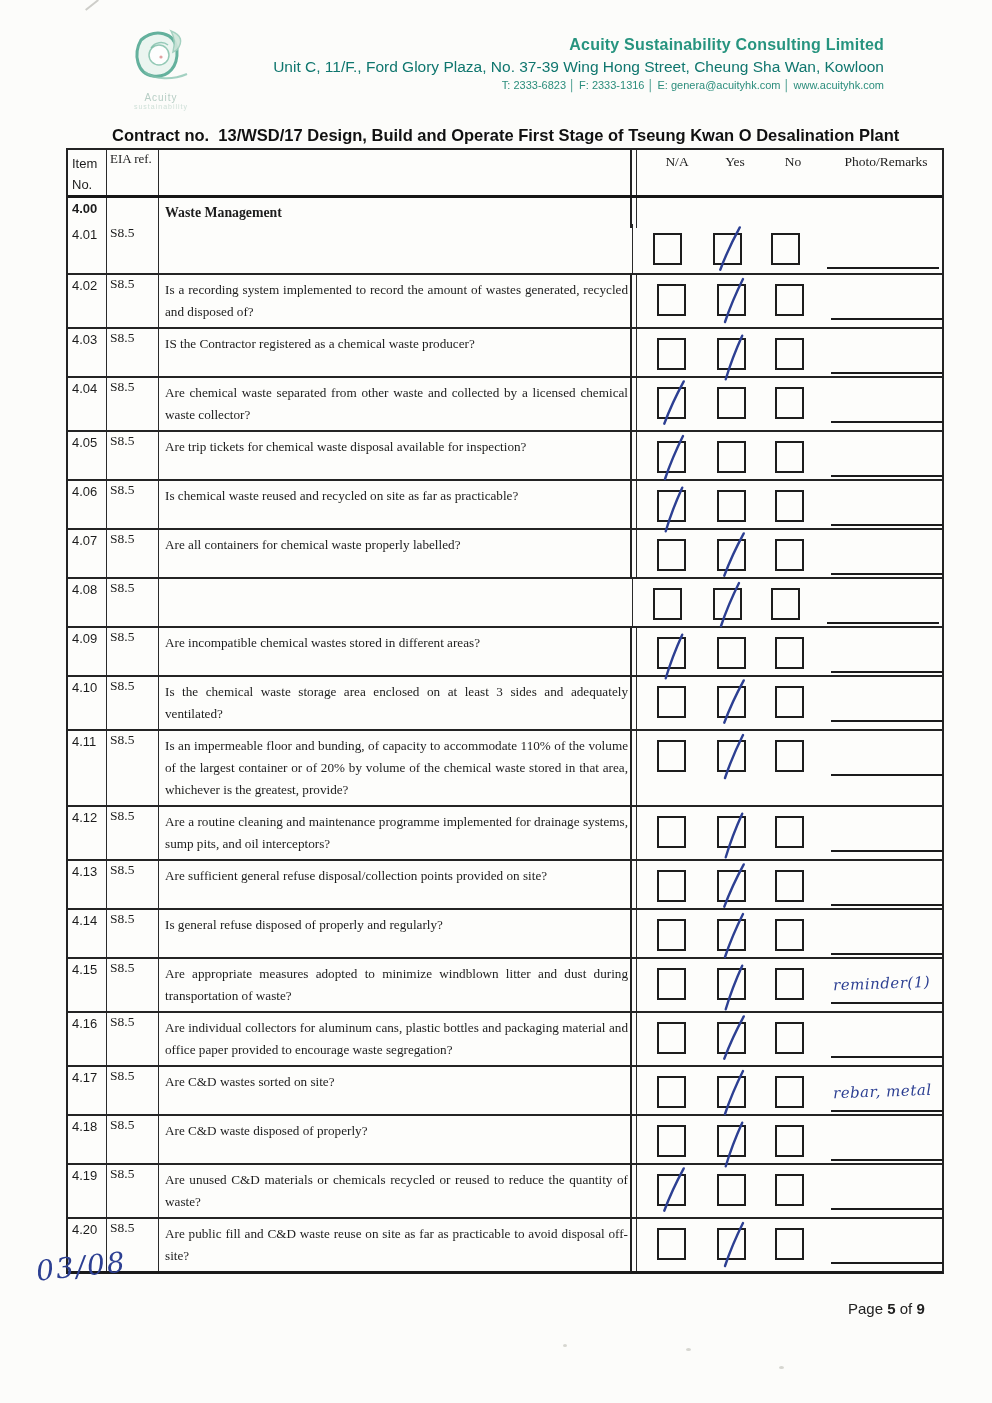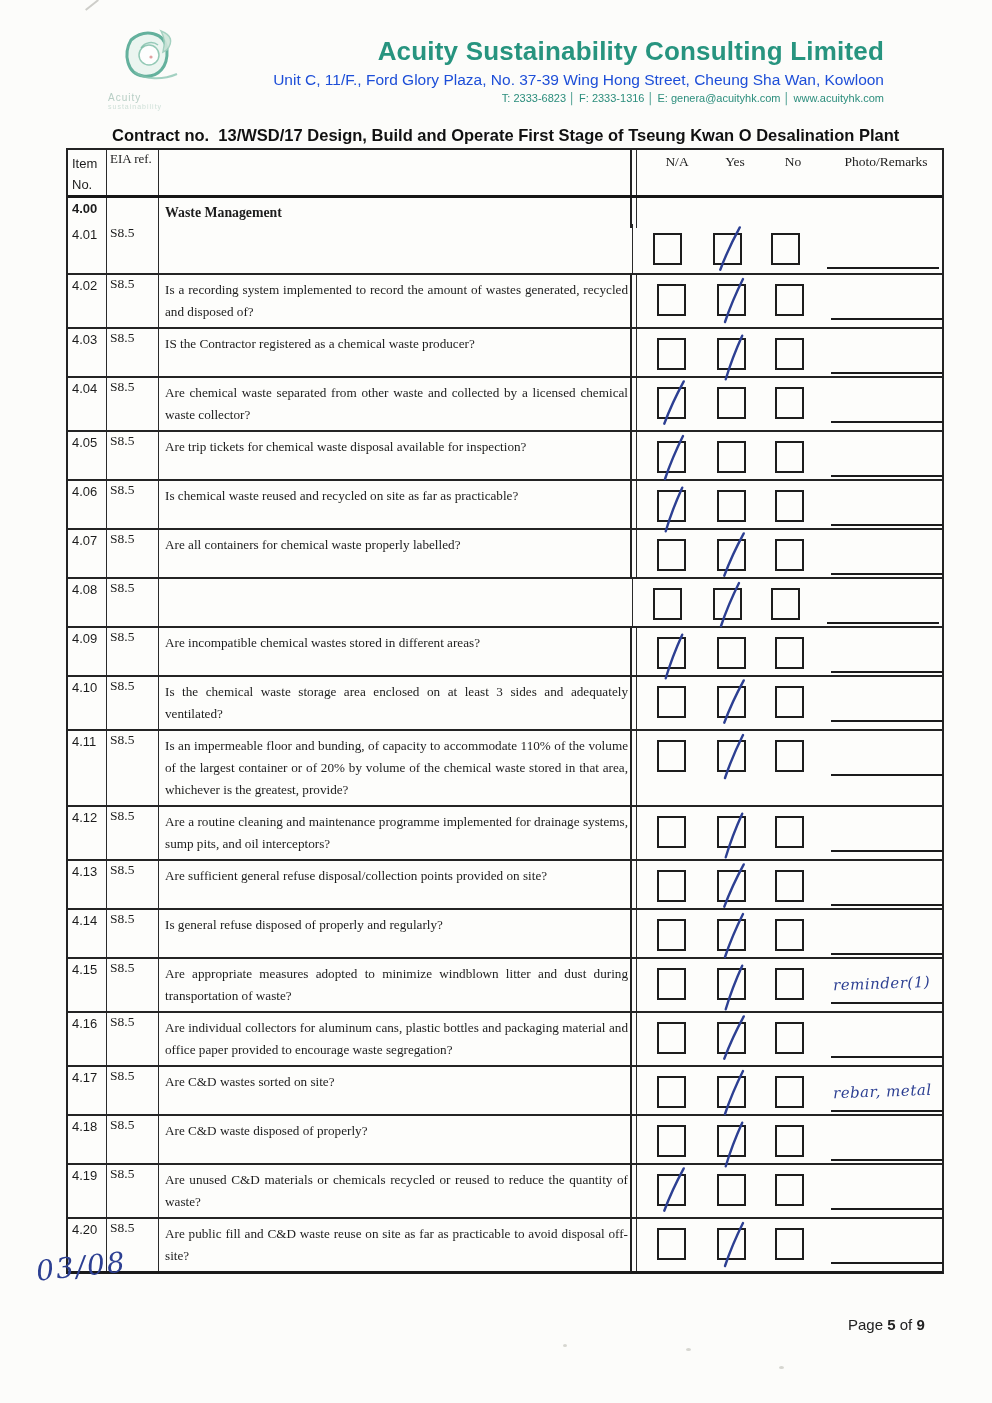--- a/index.html
+++ b/index.html
@@ -19,31 +19,31 @@
   .corner-mark {
     position: absolute; left: 84px; top: 4px; width: 16px; height: 2px;
     background: #b9b9b4; transform: rotate(-38deg); opacity: .7;
   }
   .speck { position: absolute; width: 5px; height: 3px; background: #d6d6d0; border-radius: 50%; }
   .speck.s1 { left: 686px; top: 1348px; }
   .speck.s2 { left: 779px; top: 1366px; }
   .speck.s3 { left: 563px; top: 1344px; width: 4px; }
 
   
-  .logo { position: absolute; left: 108px; top: 28px; width: 86px; text-align: left; }
+  .logo { position: absolute; left: 118px; top: 28px; width: 86px; text-align: center; }
   .logo svg { display: block; margin: 0 auto; }
   .logo-caption-1 { font-family: "Liberation Sans", sans-serif; font-size: 10px; color: #b7cec5; letter-spacing: 1px; }
   .logo-caption-2 { font-family: "Liberation Sans", sans-serif; font-size: 7px; color: #cfe0d8; letter-spacing: 1px; }
 
   .header-text {
     position: absolute; left: 200px; top: 36px; width: 684px;
     text-align: right; font-family: "Liberation Sans", sans-serif;
   }
-  .company-name { font-size: 26px; font-weight: bold; color: #27947f; letter-spacing: .2px; }
-  .address-line  { margin-top: 4px; font-size: 15.5px; color: #1d4ed8; }
+  .company-name { font-size: 16px; font-weight: bold; color: #27947f; letter-spacing: .2px; }
+  .address-line  { margin-top: 4px; font-size: 15.5px; color: #0f766e; }
   .contact-line  { margin-top: 3px; font-size: 11px; color: #2b8d7c; }
 
   .contract-title {
     position: absolute; left: 112px; top: 126px;
     font-family: "Liberation Sans", sans-serif;
     font-size: 16.5px; font-weight: bold; color: #111;
     white-space: pre-wrap;
   }
 
   
@@ -104,21 +104,21 @@
 
   
   .hand-date {
     position: absolute; left: 36px; top: 1250px;
     font-family: "DejaVu Serif", serif; font-style: italic;
     font-size: 28px; color: #2c3f92; transform: rotate(-6deg);
     letter-spacing: 2px;
   }
   .page-footer {
     position: absolute; left: 848px; top: 1300px;
-    font-family: "Liberation Sans", sans-serif; font-size: 15px; color: #222; margin-top: 16px;
+    font-family: "Liberation Sans", sans-serif; font-size: 15px; color: #222;
   }
   .page-footer .b { font-weight: bold; }
 </style>
 </head>
 <body>
 
 <div class="page">
 
   <div class="corner-mark"></div>
 

